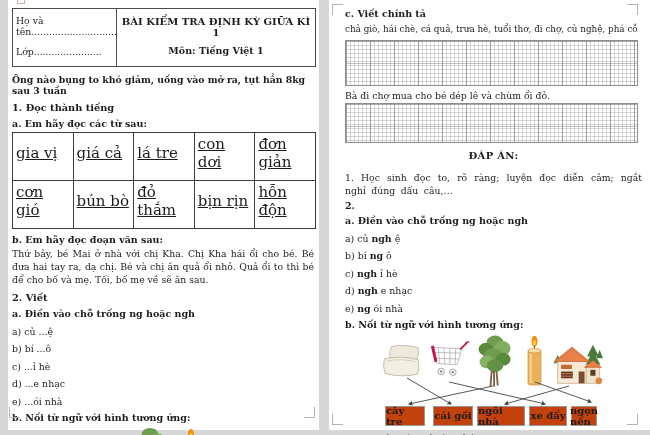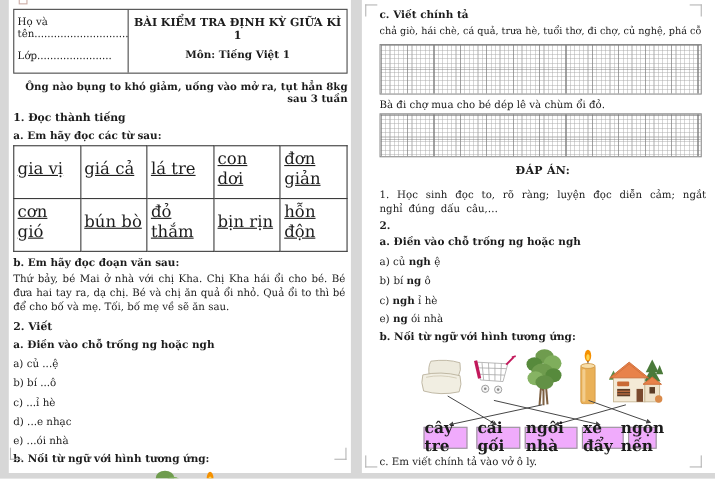--- a/index.html
+++ b/index.html
@@ -14,39 +14,39 @@
   .page-left  { left:8px;  width:311px; padding:8px 3px 0 4px; }
   .page-right { left:329px; width:321px; padding:8px 8px 0 16px; }
 
   
   .hdr-box { display:flex; border:1px solid #4a4a4a; height:59px; margin-bottom:2px; }
   .hdr-left { width:104px; border-right:1px solid #4a4a4a; padding:6px 0 0 3px; font-size:9.3px; }
   .hdr-left .line2 { margin-top:9px; }
   .hdr-right { flex:1; text-align:center; font-weight:bold; padding-top:7px; font-size:10px; }
   .hdr-right .subject { margin-top:7px; font-size:9.5px; }
 
-  .ad-line { font-weight:bold; font-size:9.3px; margin-top:7px;text-align:right; }
+  .ad-line { font-weight:bold; font-size:9.3px; margin-top:7px; }
   .h1 { font-weight:bold; font-size:9.8px; margin-top:6px; }
   .h2 { font-weight:bold; font-size:9.5px; margin-top:5px; }
 
   .word-table { width:100%; border-collapse:collapse; margin-top:3px; }
   .word-table td { border:1px solid #3c3c3c; font-size:15px; padding:2px 3px 9px; width:20%;text-decoration:underline; }
 
   .passage { font-size:9.3px; line-height:12.8px; text-align:justify; margin-top:3px; padding-right:2px; }
 
   .fill-item { font-size:9.4px; margin-top:6.5px; }
   .fill-list { margin-top:2px; }
 
   .match-area { position:relative; height:92px; margin-top:4px; }
   .img-spot { position:absolute; }
   .img-spot svg { width:100%; height:100%; display:block; }
   .match-label {
     position:absolute; top:72px; height:20px; border:1px solid #999;
-    font-size:14px; font-weight:bold; display:flex; align-items:center; justify-content:center;
-    background:#f0abfc;
+    font-size:10px; font-weight:bold; display:flex; align-items:center; justify-content:center;
+    background:#c2410c;
   }
   
   .pl-img-pillows { left:14px; top:10px; width:48px; height:38px; }
   .pl-img-cart    { left:67px; top:4px;  width:46px; height:46px; }
   .pl-img-tree    { left:117px; top:0;   width:42px; height:54px; }
   .pl-img-candle  { left:170px; top:0;   width:18px; height:54px; }
   .pl-img-house   { left:200px; top:8px; width:56px; height:46px; }
   
   .pr-img-pillows { left:35px;  top:8px; width:44px; height:38px; }
   .pr-img-cart    { left:80px;  top:2px; width:44px; height:46px; }
@@ -261,20 +261,21 @@
 
     <div class="answers-title">ĐÁP ÁN:</div>
     <div class="answer-p">1. Học sinh đọc to, rõ ràng; luyện đọc diễn cảm; ngắt nghỉ đúng dấu câu,…</div>
     <div class="num2">2.</div>
     <div class="h2" style="margin-top:4px;">a. Điền vào chỗ trống ng hoặc ngh</div>
 
     <div class="fill-list">
       <div class="fill-item"><span>a) củ </span><b>ngh</b><span> ệ</span></div>
       <div class="fill-item"><span>b) bí </span><b>ng</b><span> ô</span></div>
       <div class="fill-item"><span>c) </span><b>ngh</b><span> ỉ hè</span></div>
+      <div class="fill-item"><span>d) </span><b>ngh</b><span> e nhạc</span></div>
       <div class="fill-item"><span>e) </span><b>ng</b><span> ói nhà</span></div>
     </div>
 
     <div class="h2">b. Nối từ ngữ với hình tương ứng:</div>
 
     <div class="match-area">
       <div class="img-spot pr-img-pillows">
         <svg>
             <use href="#sym-pillows"></use>
           </svg>

